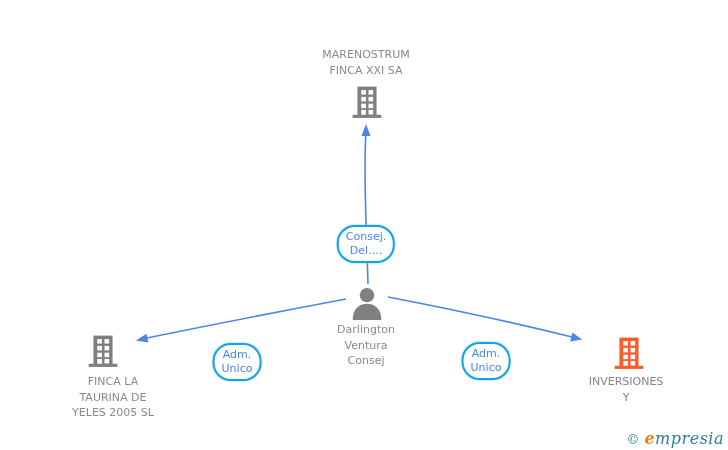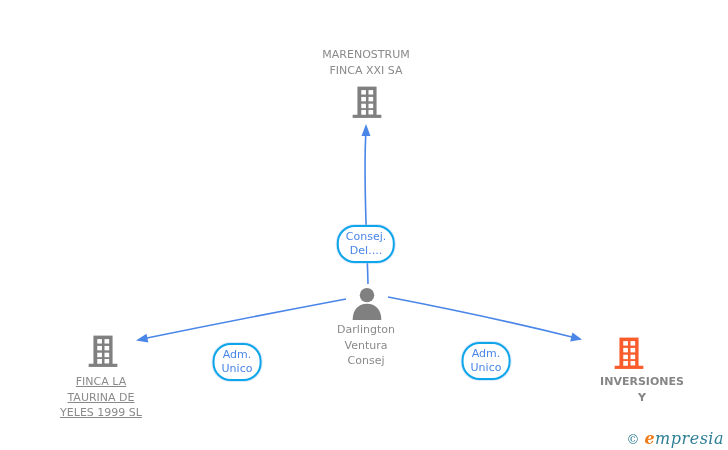--- a/index.html
+++ b/index.html
@@ -37,21 +37,21 @@
     position: absolute;
     transform: translateX(-50%);
     color: #8a8a8a;
     font-size: 11px;
     line-height: 15.5px;
     text-align: center;
     white-space: nowrap;
     z-index: 2;
     cursor: pointer;
   }
-  .node-label.bold { font-weight: bold; color: #858585; margin-left: 16px; }
+  .node-label.bold { font-weight: normal; color: #858585; }
   .edge-label {
     position: absolute;
     transform: translate(-50%, -50%);
     background: #ffffff;
     border: 2px solid #0ea5e9;
     border-radius: 18px;
     box-shadow: 0 0 0 1px rgba(150,190,245,0.35);
     color: #4a86e8;
     font-size: 11px;
     line-height: 14px;
@@ -145,24 +145,24 @@
       <rect x="10.6" y="4.8" width="4.4" height="4.2" fill="#ffffff"></rect>
       <rect x="17.4" y="4.8" width="4.4" height="4.2" fill="#ffffff"></rect>
       <rect x="10.6" y="11.2" width="4.4" height="4.2" fill="#ffffff"></rect>
       <rect x="17.4" y="11.2" width="4.4" height="4.2" fill="#ffffff"></rect>
       <rect x="10.6" y="17.6" width="4.4" height="4.2" fill="#ffffff"></rect>
       <rect x="17.4" y="17.6" width="4.4" height="4.2" fill="#ffffff"></rect>
       <rect x="10.6" y="23.5" width="4.4" height="4.5" fill="#ffffff"></rect>
       <rect x="17.4" y="23.5" width="4.4" height="4.2" fill="#ffffff"></rect>
     </svg>
   </div>
-  <div class="node-label" style="left:101px; top:374px;text-decoration:underline;">
+  <div class="node-label" style="left:113px; top:374px;">
     <div>FINCA LA</div>
     <div>TAURINA DE</div>
-    <div>YELES 1999 SL</div>
+    <div>YELES 2005 SL</div>
   </div>
 
   <div class="icon-node icon-orange" style="left:612px; top:336px;">
     <svg viewBox="0 0 32 32">
       <rect x="2.5" y="28" width="27" height="3" fill="currentColor"></rect>
       <rect x="7" y="1.5" width="18" height="27" fill="currentColor"></rect>
       <rect x="10.6" y="4.8" width="4.4" height="4.2" fill="#ffffff"></rect>
       <rect x="17.4" y="4.8" width="4.4" height="4.2" fill="#ffffff"></rect>
       <rect x="10.6" y="11.2" width="4.4" height="4.2" fill="#ffffff"></rect>
       <rect x="17.4" y="11.2" width="4.4" height="4.2" fill="#ffffff"></rect>

